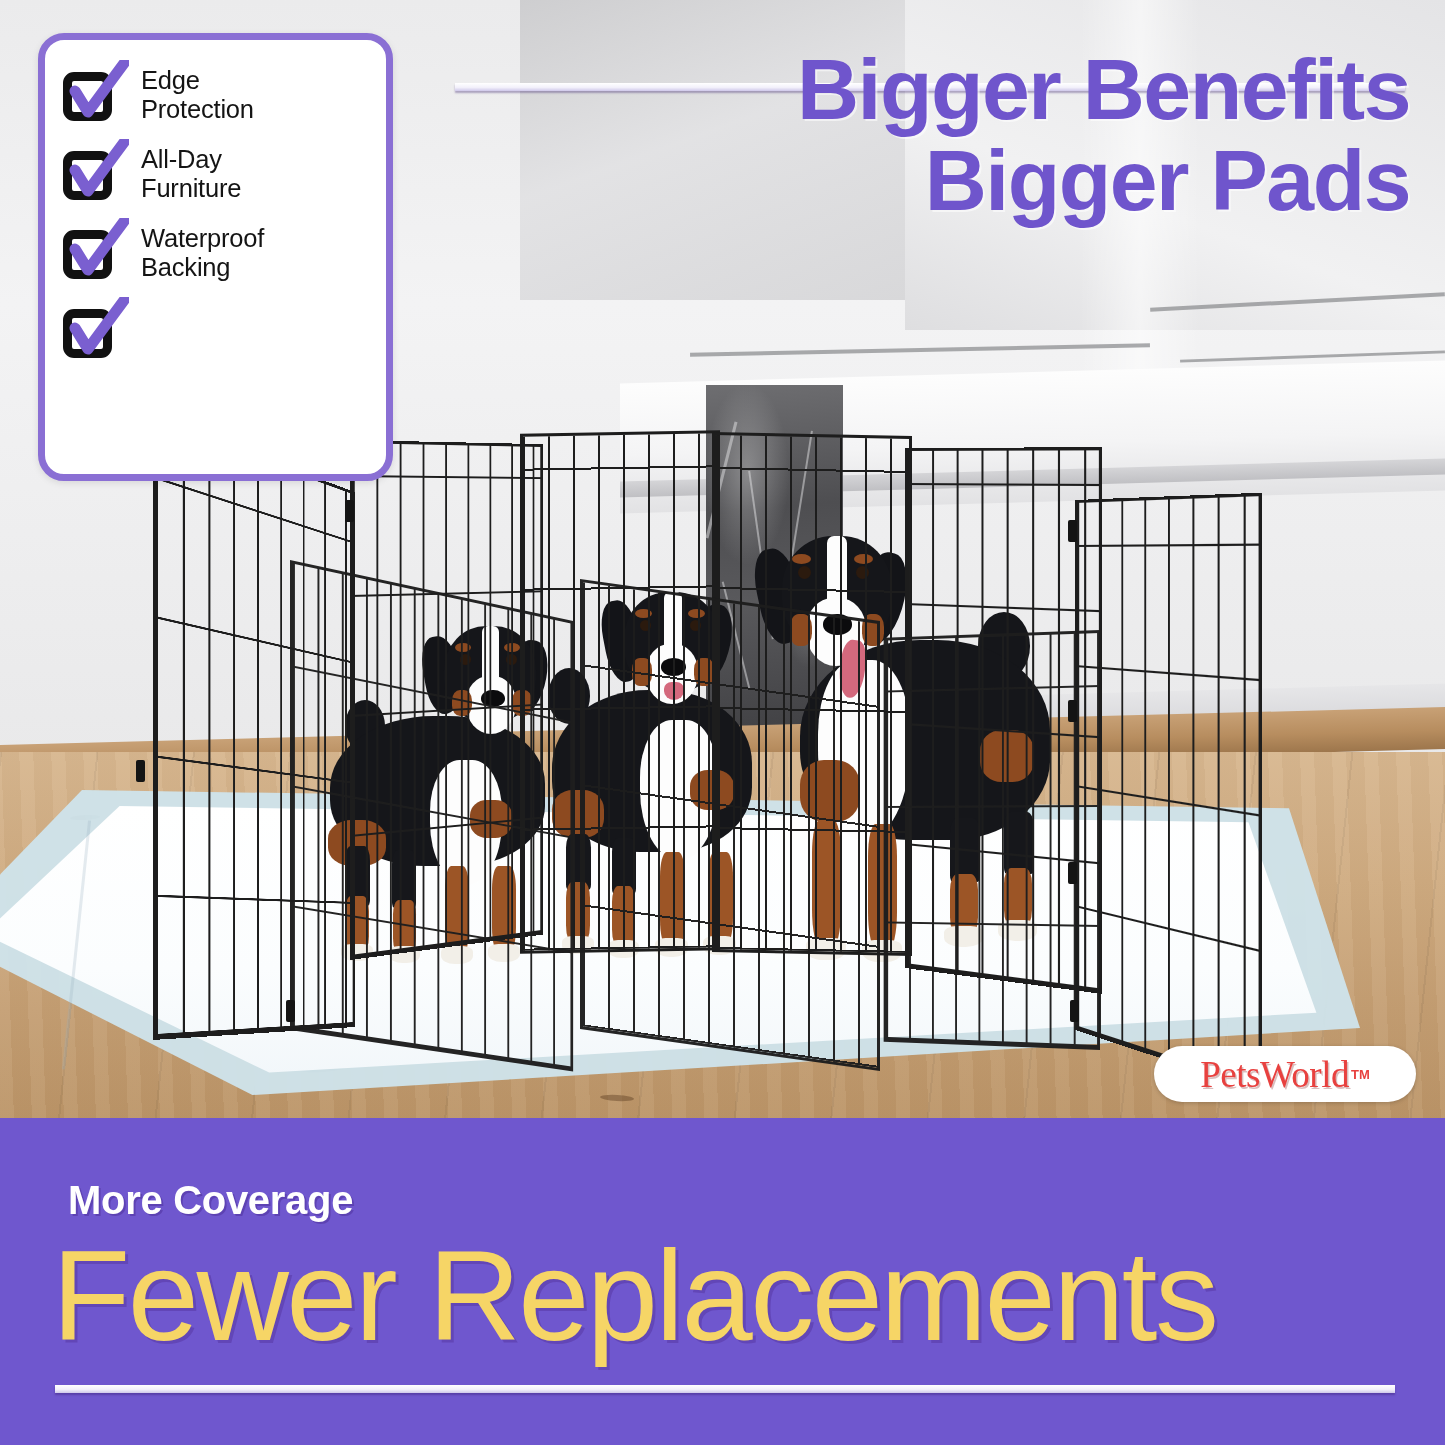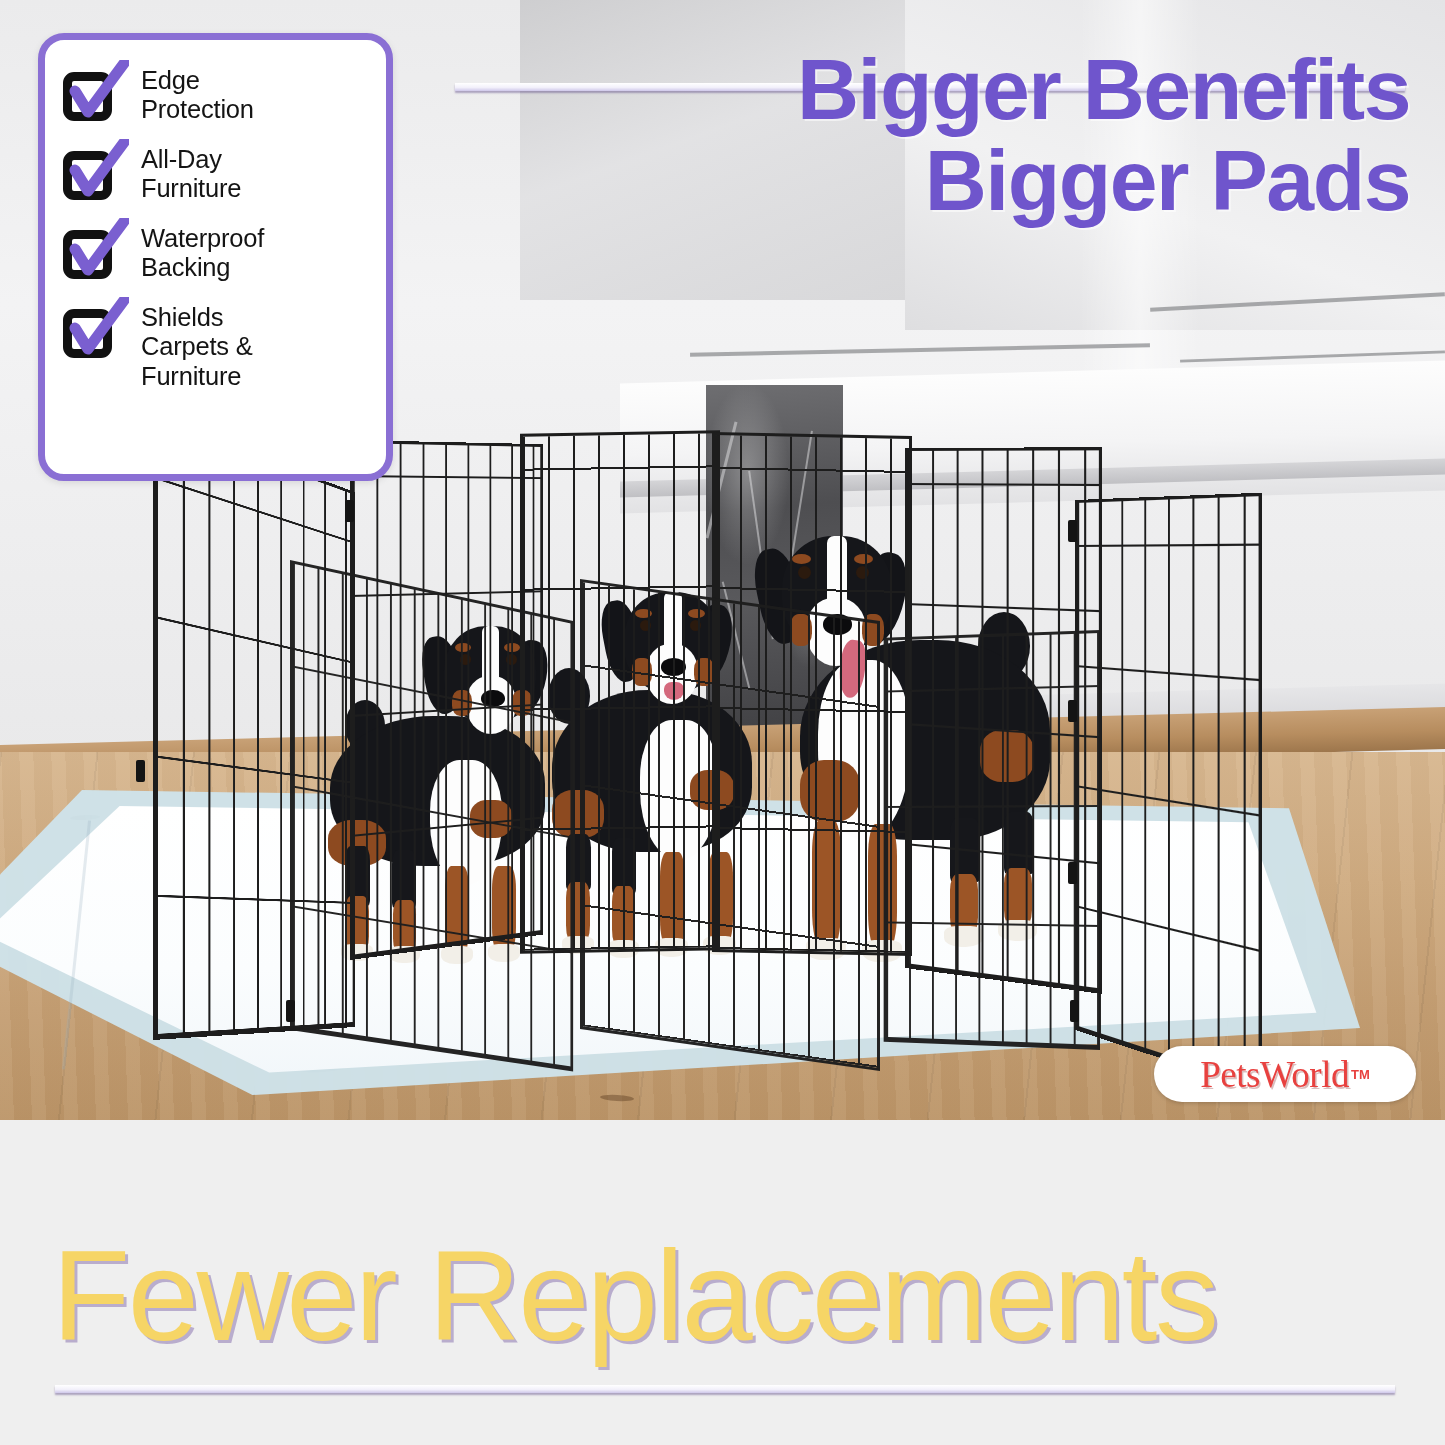--- a/index.html
+++ b/index.html
@@ -518,36 +518,38 @@
 Backing</div>
       </div>
 
       <div class="feature-row">
         <div class="cb-wrap">
           <div class="cb-box"></div>
           <svg class="cb-tick" viewBox="0 0 68 62">
             <path d="M14 31 L27 52 L64 2" fill="none" stroke="#7a5fd0" stroke-width="11" stroke-linecap="round" stroke-linejoin="round"></path>
           </svg>
         </div>
-        <div class="feature-text" style="white-space:pre-line;">Shields
-Carpets &amp;
-Furniture</div>
       </div>
 
     </div>
 
     <div class="headline">
       <span>Bigger Benefits</span>
       <span>Bigger Pads</span>
     </div>
 
     <div class="logo-pill">
       <span class="logo-text">PetsWorld</span>
         <span class="logo-tm">TM</span>
     </div>
 
   </div>
 
+  <div class="banner">
+    <div class="banner-top-row">
+      <div class="more-coverage">More Coverage</div>
+    </div>
+  </div>
   <div class="rule rule-top"></div>
   <div class="fewer">Fewer Replacements</div>
   <div class="rule rule-bottom"></div>
 
 </div>
 
 </body></html>

